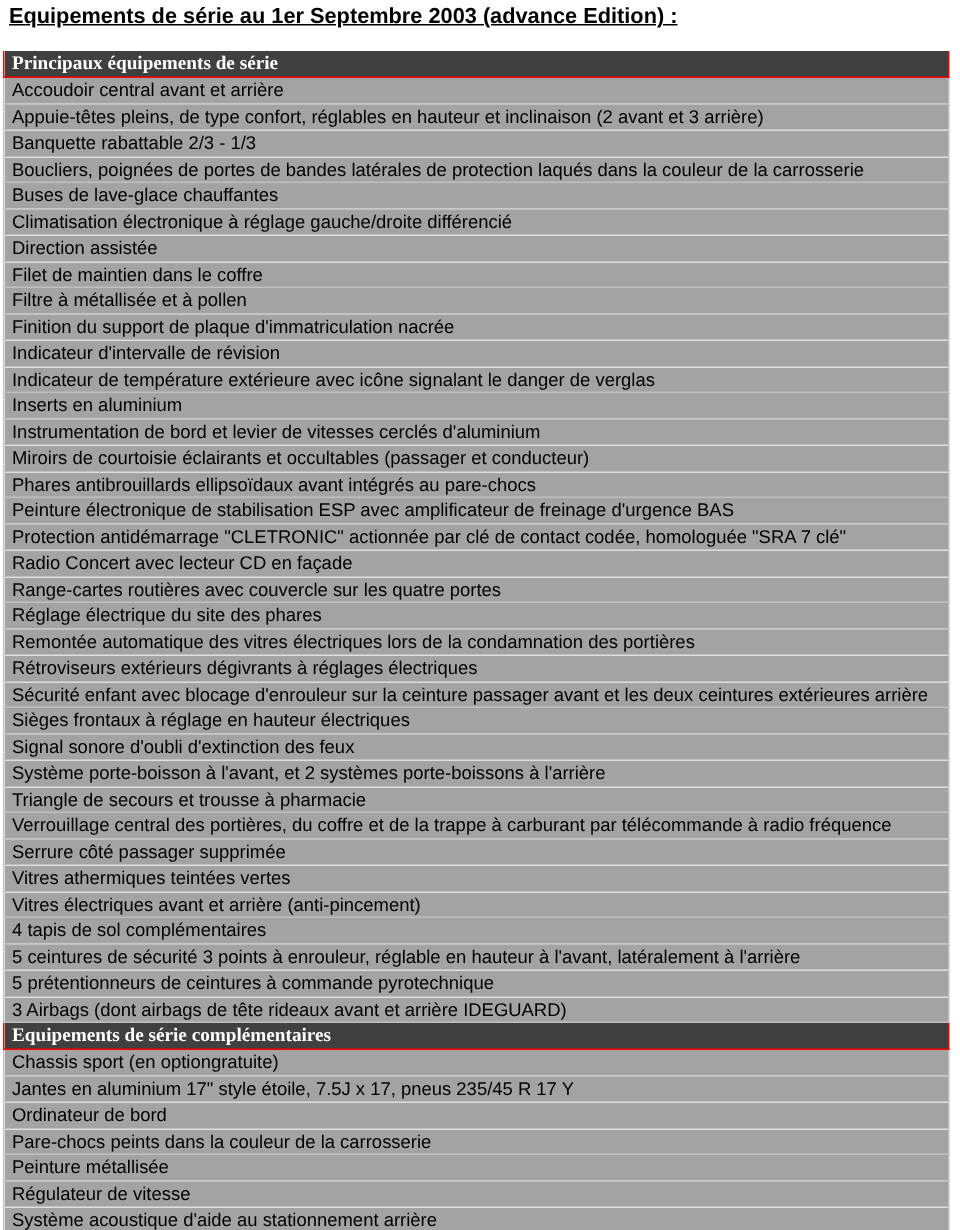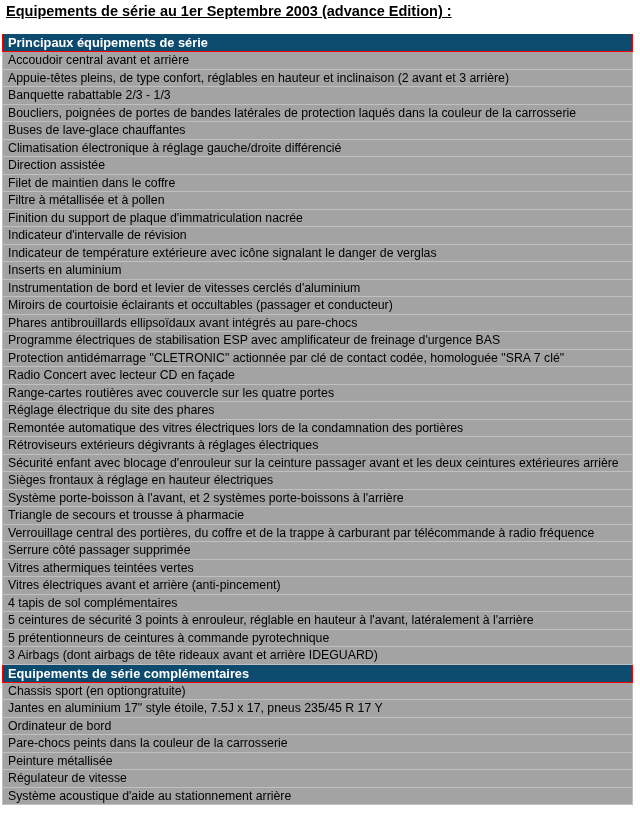--- a/index.html
+++ b/index.html
@@ -47,30 +47,31 @@
     height: 16.5px;
     vertical-align: middle;
     white-space: nowrap;
     overflow: hidden;
     border-bottom: 1px solid #c0c0c0;
     border-left: 1px solid #c0c0c0;
     border-right: 1px solid #c0c0c0;
     background: #a3a3a3;
   }
   .equip-table tr.section-header td {
-    background: #0c4a6e;
+    background: #404040;
     color: #ffffff;
     font-weight: bold;
     font-size: 12.8px;
     line-height: 17px;
     height: 17px;
     border-bottom: 1px solid #fe0000;
     border-left: 1px solid #fe0000;
     border-right: 1px solid #fe0000;
     padding-left: 5px;
+    font-family: Liberation Serif, serif;
   }
 </style>
 </head>
 <body>
 
 <div id="page">
 
   <div class="doc-title">Equipements de série au 1er Septembre 2003 (advance Edition)  :</div>
 
   <table class="equip-table">
@@ -120,21 +121,21 @@
         <tr class="equip-row">
           <td>Instrumentation de bord et levier de vitesses cerclés d'aluminium</td>
         </tr>
         <tr class="equip-row">
           <td>Miroirs de courtoisie éclairants et occultables (passager et conducteur)</td>
         </tr>
         <tr class="equip-row">
           <td>Phares antibrouillards ellipsoïdaux avant intégrés au pare-chocs</td>
         </tr>
         <tr class="equip-row">
-          <td>Programme électriques de stabilisation ESP avec amplificateur de freinage d'urgence BAS</td>
+          <td>Peinture électronique de stabilisation ESP avec amplificateur de freinage d'urgence BAS</td>
         </tr>
         <tr class="equip-row">
           <td>Protection antidémarrage "CLETRONIC" actionnée par clé de contact codée, homologuée "SRA 7 clé"</td>
         </tr>
         <tr class="equip-row">
           <td>Radio Concert avec lecteur CD en façade</td>
         </tr>
         <tr class="equip-row">
           <td>Range-cartes routières avec couvercle sur les quatre portes</td>
         </tr>
@@ -145,20 +146,23 @@
           <td>Remontée automatique des vitres électriques lors de la condamnation des portières</td>
         </tr>
         <tr class="equip-row">
           <td>Rétroviseurs extérieurs dégivrants à réglages électriques</td>
         </tr>
         <tr class="equip-row">
           <td>Sécurité enfant avec blocage d'enrouleur sur la ceinture passager avant et les deux ceintures extérieures arrière</td>
         </tr>
         <tr class="equip-row">
           <td>Sièges frontaux à réglage en hauteur électriques</td>
+        </tr>
+        <tr class="equip-row">
+          <td>Signal sonore d'oubli d'extinction des feux</td>
         </tr>
         <tr class="equip-row">
           <td>Système porte-boisson à l'avant, et 2 systèmes porte-boissons à l'arrière</td>
         </tr>
         <tr class="equip-row">
           <td>Triangle de secours et trousse à pharmacie</td>
         </tr>
         <tr class="equip-row">
           <td>Verrouillage central des portières, du coffre et de la trappe à carburant par télécommande à radio fréquence</td>
         </tr>

